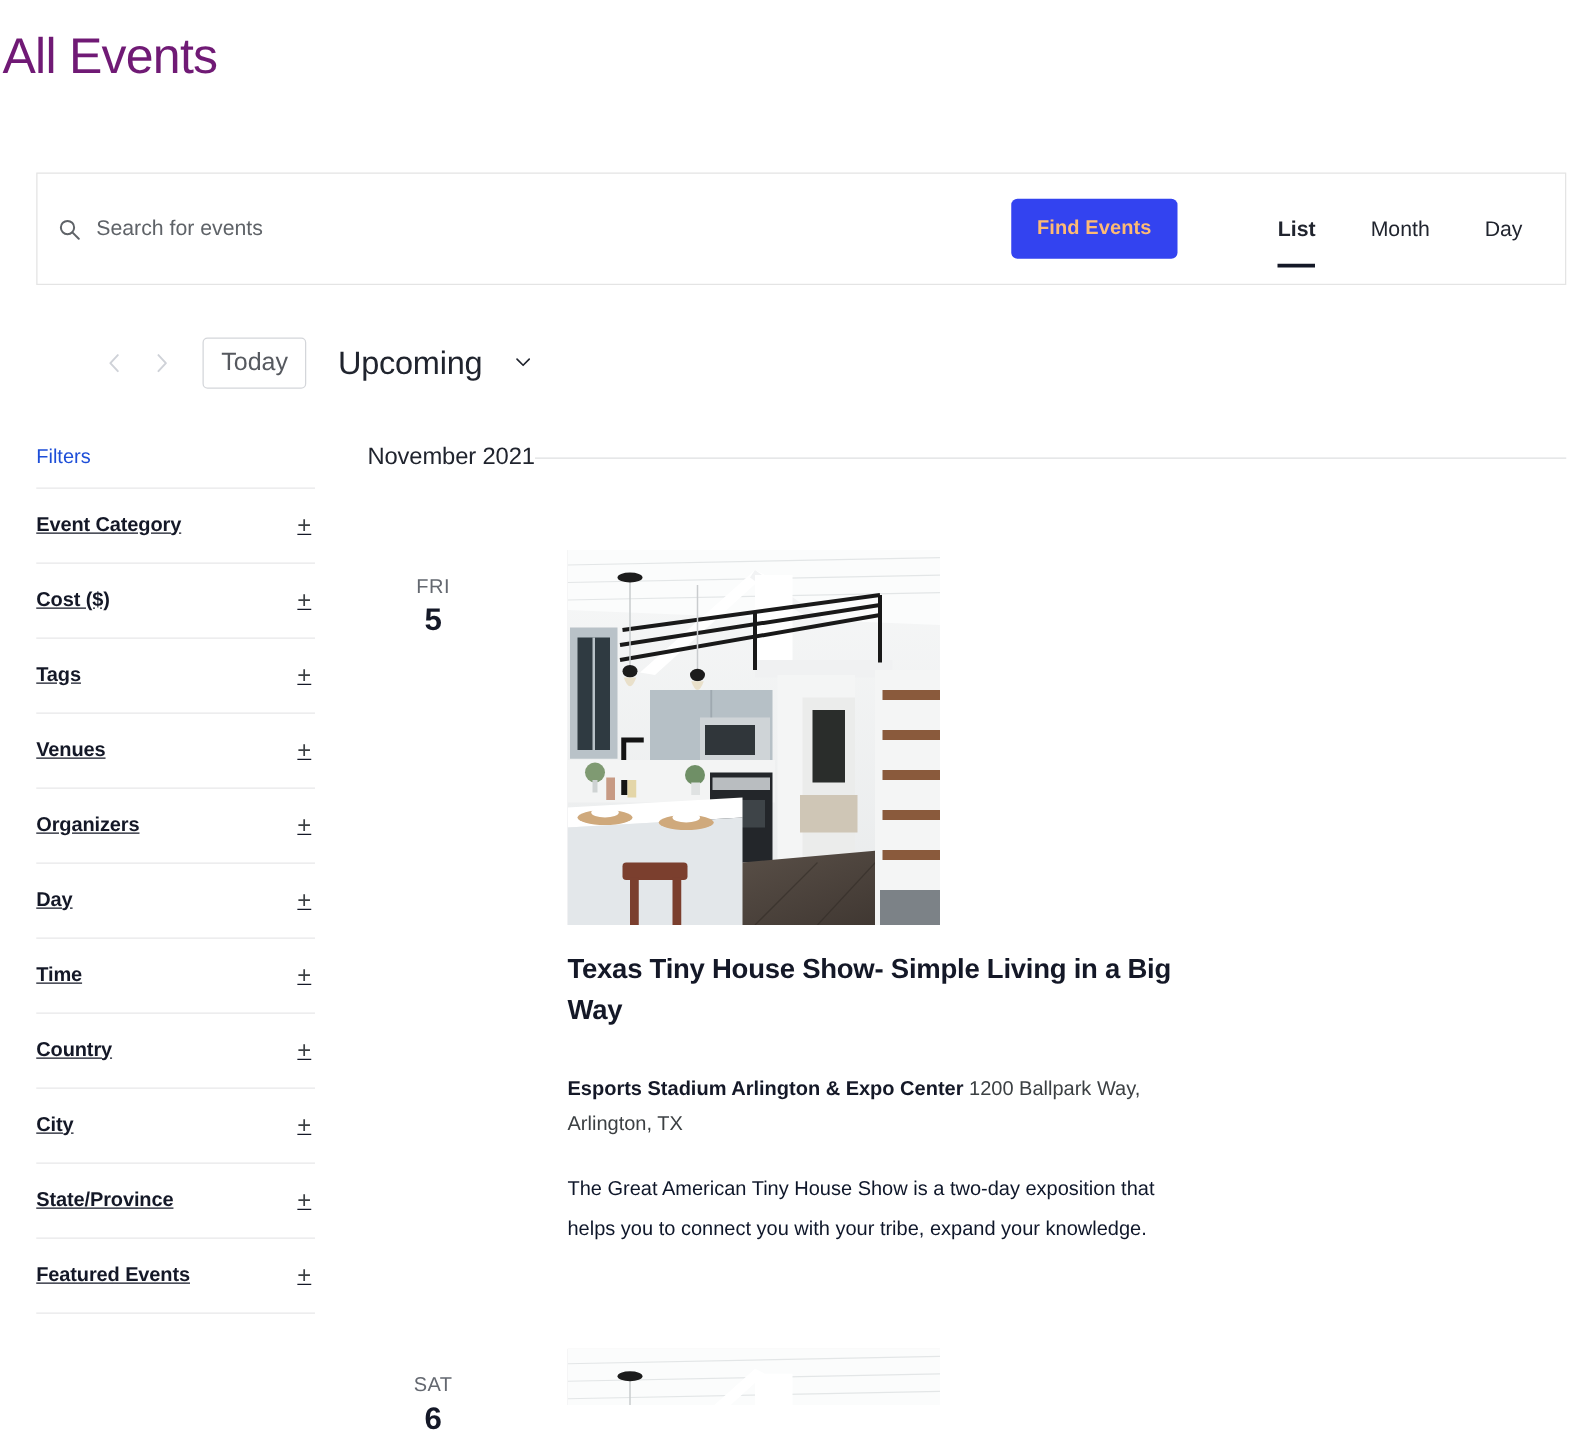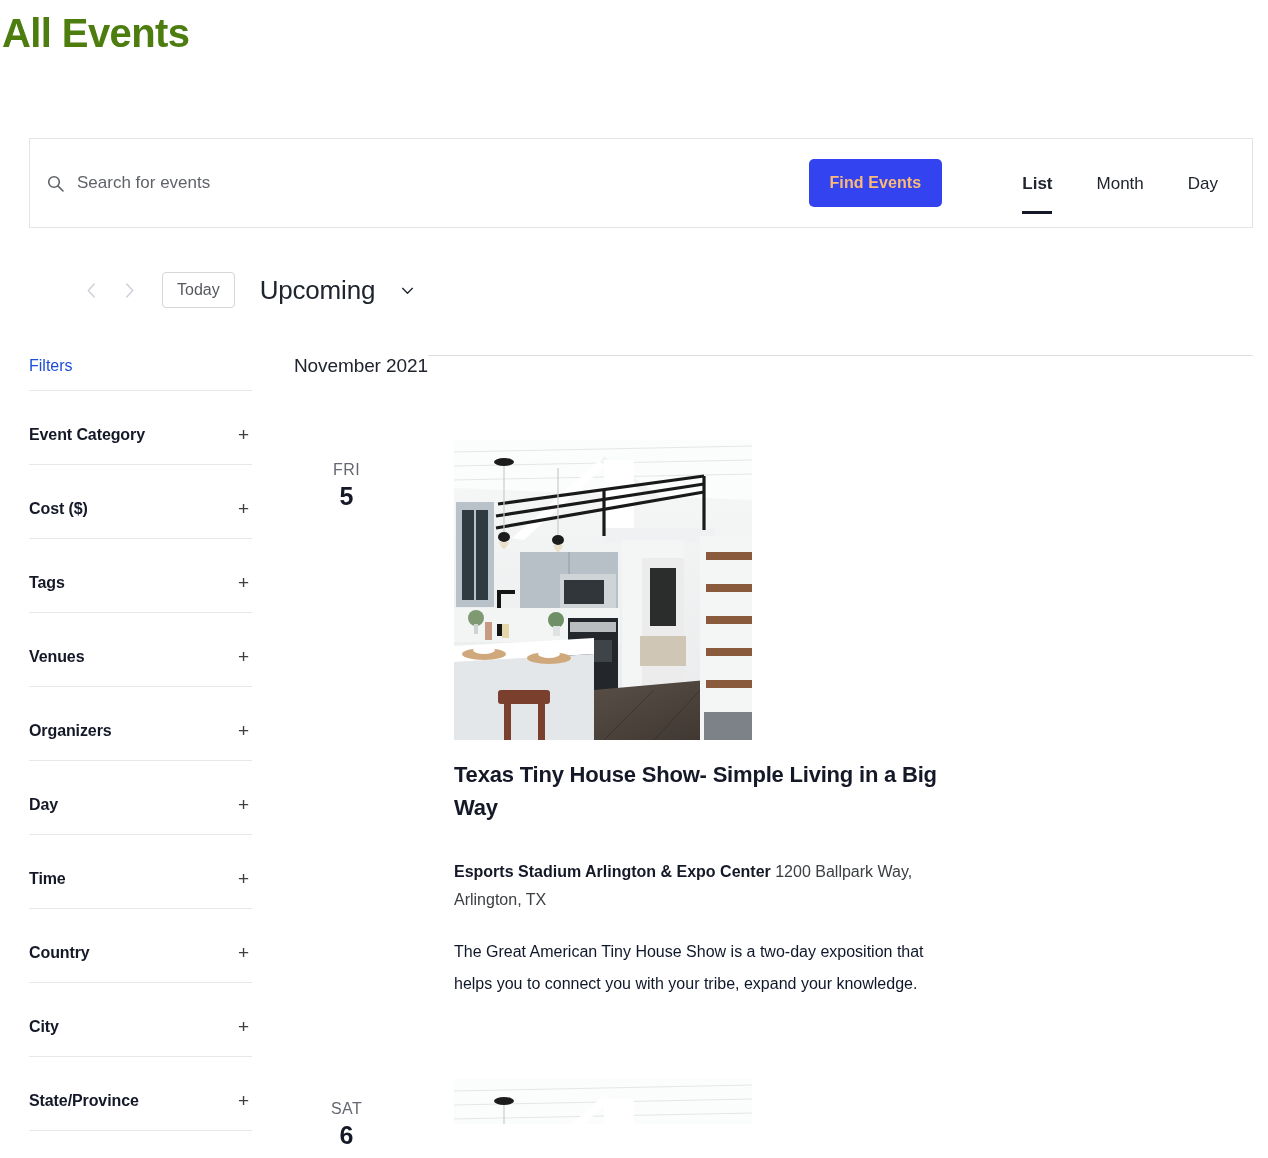--- a/index.html
+++ b/index.html
@@ -9,25 +9,25 @@
     background: #ffffff;
     font-family: "Liberation Sans", sans-serif;
     color: #141827;
     -webkit-font-smoothing: antialiased;
   }
   .page { width: 1268px; min-height: 1158px; position: relative; overflow: hidden; }
 
   
   .page-title {
     font-size: 40px;
-    font-weight: 700;
+    font-weight: 400;
     letter-spacing: -0.6px;
-    color: #4d7c0f;
+    color: #701a75;
     margin: 0;
-    padding: 10px 0 0 2px;
+    padding: 22px 0 0 2px;
     line-height: 1.15;
   }
 
   
   .searchbar {
     position: absolute;
     left: 29px; top: 138px;
     width: 1224px; height: 90px;
     border: 1px solid #e4e4e4;
     background: #fff;
@@ -105,21 +105,21 @@
     background: none; border: none; cursor: pointer;
     color: #cfd2d8;
   }
   .nav-arrow svg { display: block; }
   .today-btn {
     border: 1px solid #d4d6da;
     border-radius: 4px;
     background: #fff;
     color: #56595f;
     font-family: "Liberation Sans", sans-serif;
-    font-size: 16px;
+    font-size: 20px;
     padding: 8px 14px;
     margin-left: 14px;
     cursor: pointer;
     line-height: 1.15;
   }
   .upcoming {
     display: flex; align-items: center; gap: 26px;
     margin-left: 25px;
     cursor: pointer;
   }
@@ -140,43 +140,44 @@
     font-size: 16px;
     color: #1d4ed8;
     padding: 13px 0 16px 0;
     line-height: 1;
   }
   .filter-row {
     border-top: 1px solid #e8e8e9;
     display: flex;
     align-items: center;
     justify-content: space-between;
-    padding: 34px 1px 20px 0;
+    padding: 20px 1px 20px 0;
     cursor: pointer;
+    text-decoration: underline;
   }
   .filter-label {
     font-size: 16px;
     font-weight: 700;
     color: #141827;
     letter-spacing: -0.1px;
   }
   .filter-plus {
     font-size: 19px;
     color: #3c4043;
     line-height: 1;
     font-weight: 400;
     padding-right: 2px;
   }
   .filters-bottom-rule { border-top: 1px solid #e8e8e9; height: 1px; }
 
   
   .events { flex: 1 1 auto; padding-left: 42px; padding-right: 15px; }
   .month-header {
     display: flex;
-    align-items: flex-start;
+    align-items: center;
     padding-top: 10px;
   }
   .month-label {
     font-size: 19px;
     color: #20242e;
     white-space: nowrap;
     letter-spacing: -0.1px;
   }
   .month-rule { flex: 1 1 auto; height: 1px; background: #dedfe1; }
 

